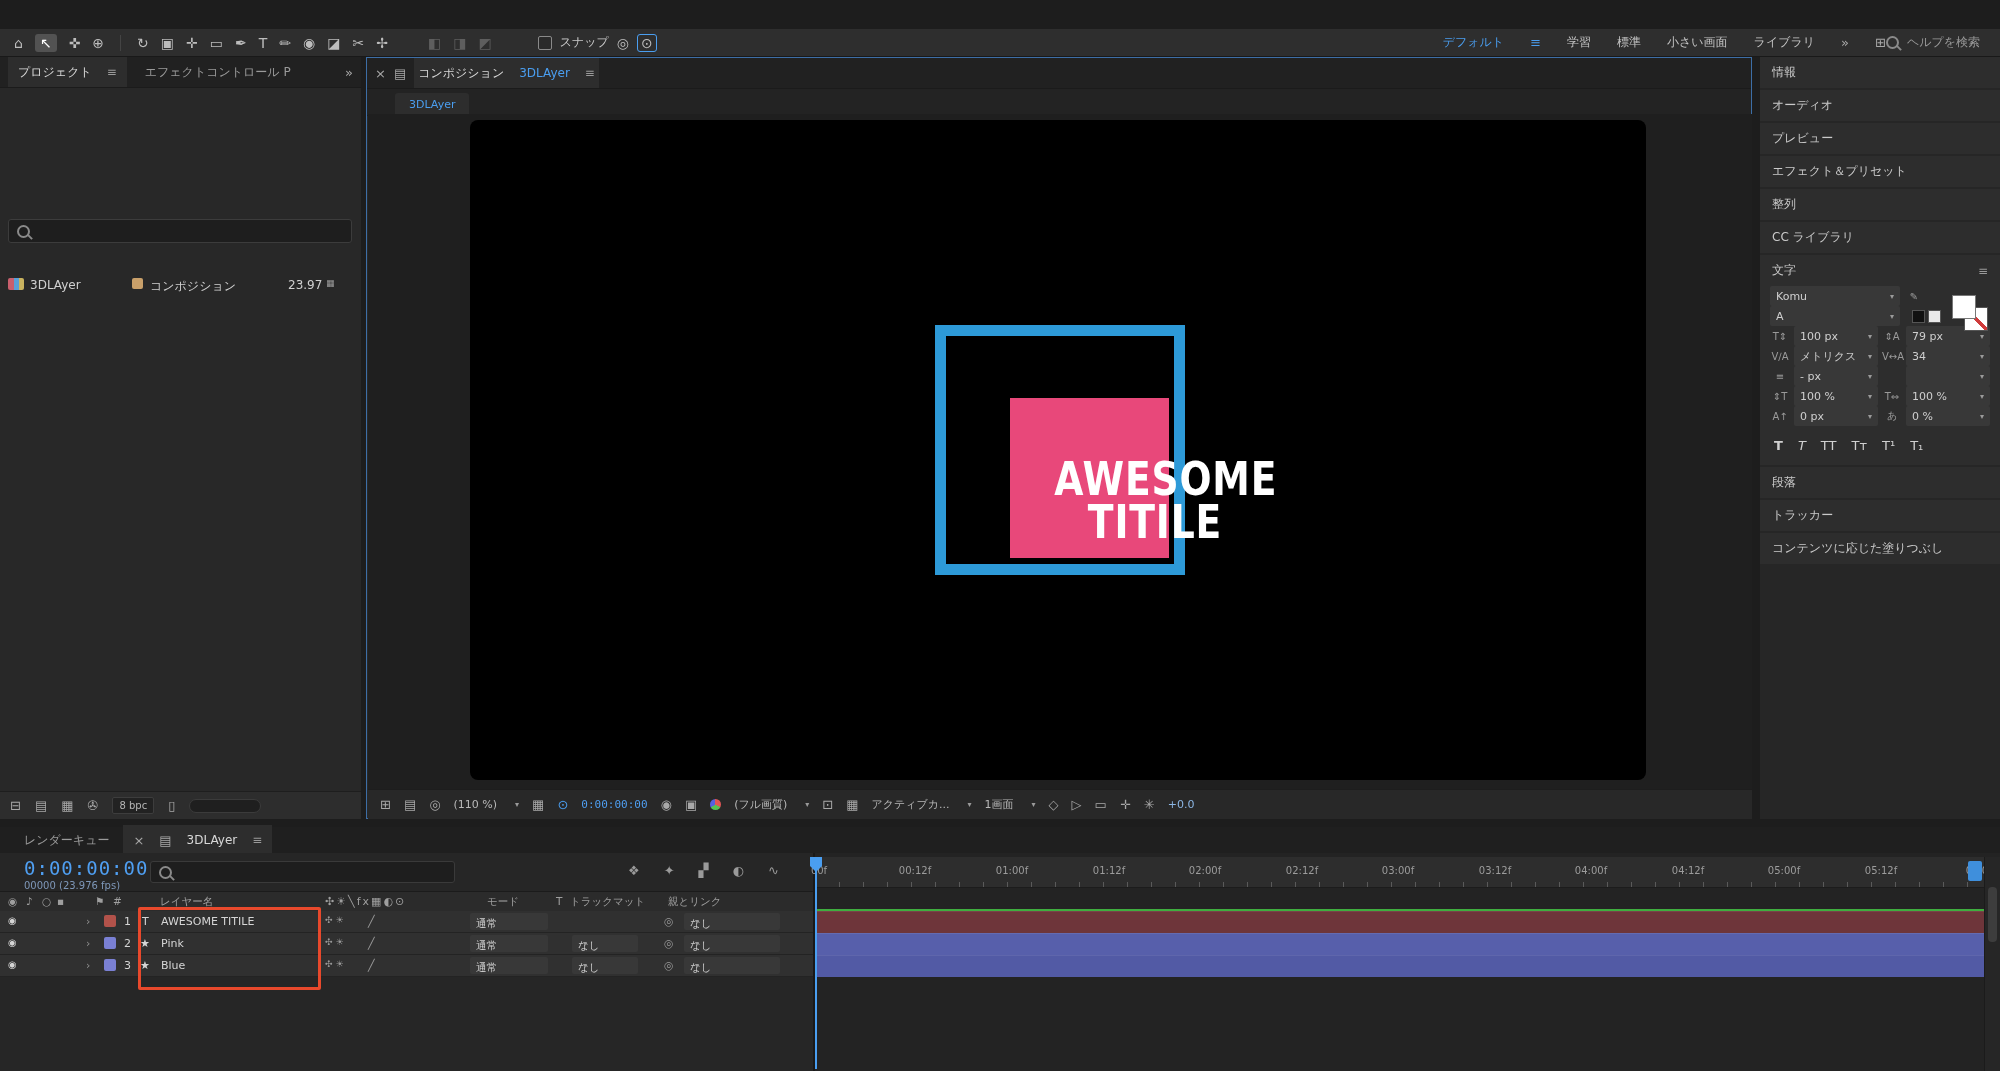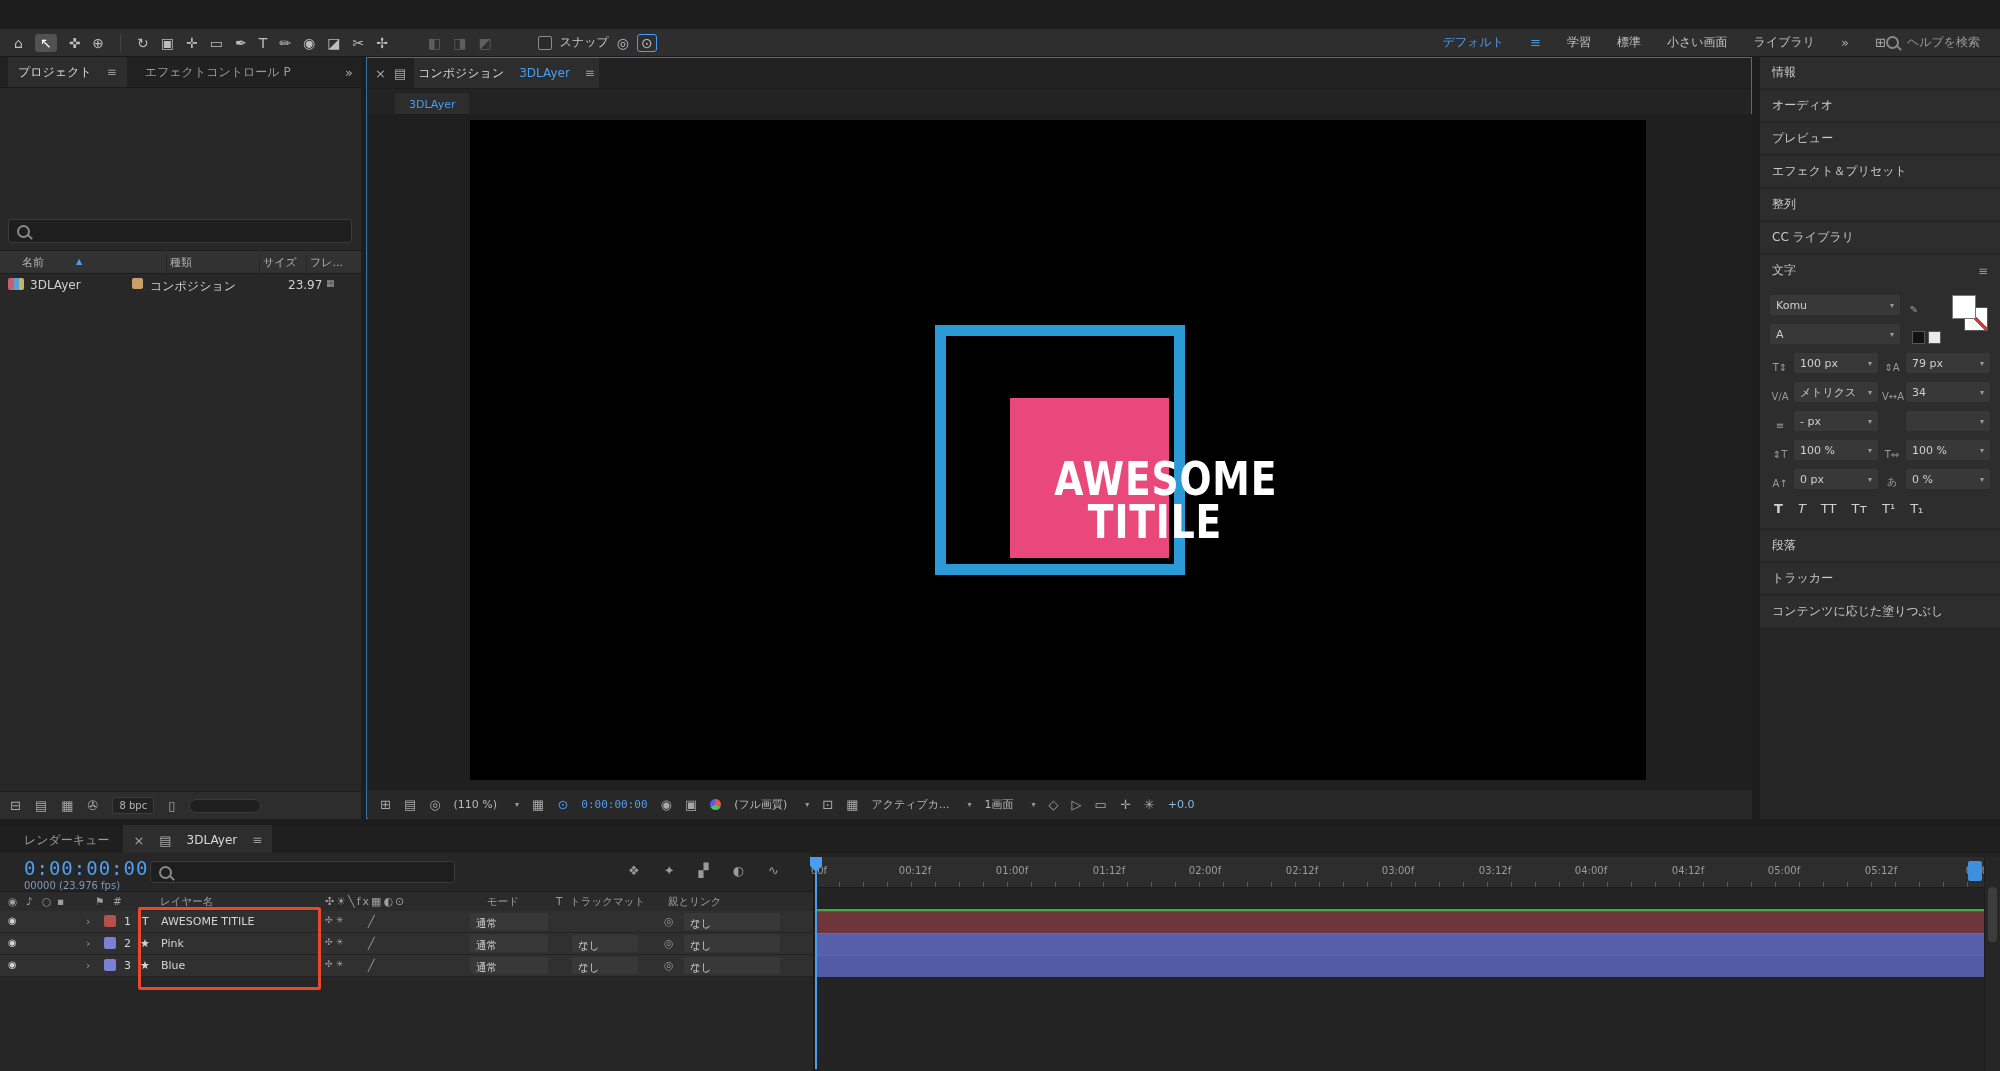--- a/index.html
+++ b/index.html
@@ -58,36 +58,36 @@
   .proj-footer{left:0;top:734px;width:361px;height:28px;background:#2d2d2d;border-top:1px solid #1e1e1e;
                display:flex;align-items:center;gap:14px;padding:0 10px;box-sizing:border-box;}
   .bpc{background:#222;border:1px solid #3d3d3d;border-radius:2px;font-size:10px;color:#b5b5b5;padding:2px 6px;}
   .pill{width:70px;height:12px;background:#1f1f1f;border:1px solid #3b3b3b;border-radius:7px;}
 
   
   .comp{left:366px;top:57px;width:1386px;height:762px;border:1px solid #3d6ea6;box-sizing:border-box;}
   .vtabs{height:26px;background:#232323;display:flex;align-items:flex-end;padding-left:28px;border-bottom:1px solid #1b1b1b;}
   .vtab{background:#2d2d2d;height:22px;display:flex;align-items:center;padding:0 14px;font-size:11px;color:#4a9ef0;border-radius:3px 3px 0 0;}
   .viewer{position:absolute;left:1px;top:56px;width:1384px;height:676px;background:#1f1f1f;}
-  .canvas{position:absolute;left:102px;top:6px;width:1176px;height:660px;background:#000;}
+  .canvas{position:absolute;left:102px;top:6px;width:1176px;height:660px;background:#000;border-radius:8px;}
   .bluesq{position:absolute;left:465px;top:205px;width:250px;height:250px;border:11px solid #2d9ad8;box-sizing:border-box;}
   .pinksq{position:absolute;left:540px;top:278px;width:159px;height:160px;background:#e8487a;}
   .awtitle{position:absolute;left:562px;top:338px;width:246px;text-align:center;color:#fff;
            font-weight:bold;font-size:46px;line-height:43px;letter-spacing:1px;transform:scaleX(.82);}
   .comp-tb{position:absolute;left:1px;top:731px;width:1384px;height:30px;background:#282828;border-top:1px solid #1d1d1d;
            display:flex;align-items:center;gap:13px;padding:0 12px;box-sizing:border-box;font-size:11px;color:#b8b8b8;}
   .rgb{width:11px;height:11px;border-radius:50%;background:conic-gradient(#e05555 0 33%,#55c055 33% 66%,#5560e0 66% 100%);}
   .tclabel{color:#4f9ff2;font-family:"DejaVu Sans Mono","Liberation Mono",monospace;}
 
   
   .sidebar{left:1760px;top:57px;width:240px;height:762px;background:#262626;}
   .shead{height:31px;background:#2d2d2d;margin-bottom:2px;display:flex;align-items:center;justify-content:space-between;
          padding:0 12px;font-size:12px;color:#cacaca;}
   .charpanel{background:#2d2d2d;margin-bottom:2px;padding-bottom:12px;position:relative;}
-  .crow{display:flex;align-items:flex-end;gap:4px;padding:0 10px;margin-top:9px;}
+  .crow{display:flex;align-items:center;gap:4px;padding:0 10px;}
   .cico{width:20px;font-size:10px;color:#9a9a9a;text-align:center;flex:none;}
   .crow .dd{flex:1;min-width:0;}
   .swatches{position:absolute;right:12px;top:40px;width:36px;height:36px;}
   .sw-stroke{position:absolute;right:0;bottom:0;width:22px;height:22px;background:#fff;border:1px solid #555;
              background-image:linear-gradient(45deg,transparent 44%,#cf3b3b 44%,#cf3b3b 56%,transparent 56%);}
   .sw-fill{position:absolute;left:0;top:0;width:22px;height:22px;background:#fff;border:1px solid #777;z-index:2;}
   .minis{display:flex;gap:3px;margin-left:8px;}
   .mini1{width:11px;height:11px;background:#111;border:1px solid #555;}
   .mini2{width:11px;height:11px;background:#e9e9e9;border:1px solid #555;}
   .tbtns{display:flex;gap:15px;padding:0 14px;margin-top:12px;font-size:13px;color:#d0d0d0;}
@@ -188,30 +188,20 @@
       </div>
       <div class="tab">
         <span>エフェクトコントロール P</span>
       </div>
       <div class="sp"></div>
       <span class="ico">»</span>
     </div>
     <div class="r proj-search">
       <span class="mag"></span>
     </div>
-    <div class="r proj-hdr">
-      <span style="left:22px;">名前</span>
-      <span style="left:76px;color:#4a9ef0;font-size:8px;top:6px;">▲</span>
-      <span style="left:170px;">種類</span>
-      <span style="left:263px;">サイズ</span>
-      <span style="left:310px;">フレ...</span>
-      <span class="vline" style="left:166px;"></span>
-      <span class="vline" style="left:259px;"></span>
-      <span class="vline" style="left:306px;"></span>
-    </div>
     <div class="r proj-row">
       <span class="compicon"></span>
       <span style="left:30px;">3DLAyer</span>
       <span class="typechip"></span>
       <span style="left:150px;">コンポジション</span>
       <span style="left:288px;">23.97</span>
       <span style="left:326px;font-size:9px;color:#9a9a9a;">▦</span>
     </div>
     <div class="r proj-footer">
       <span class="ico">⊟</span>

